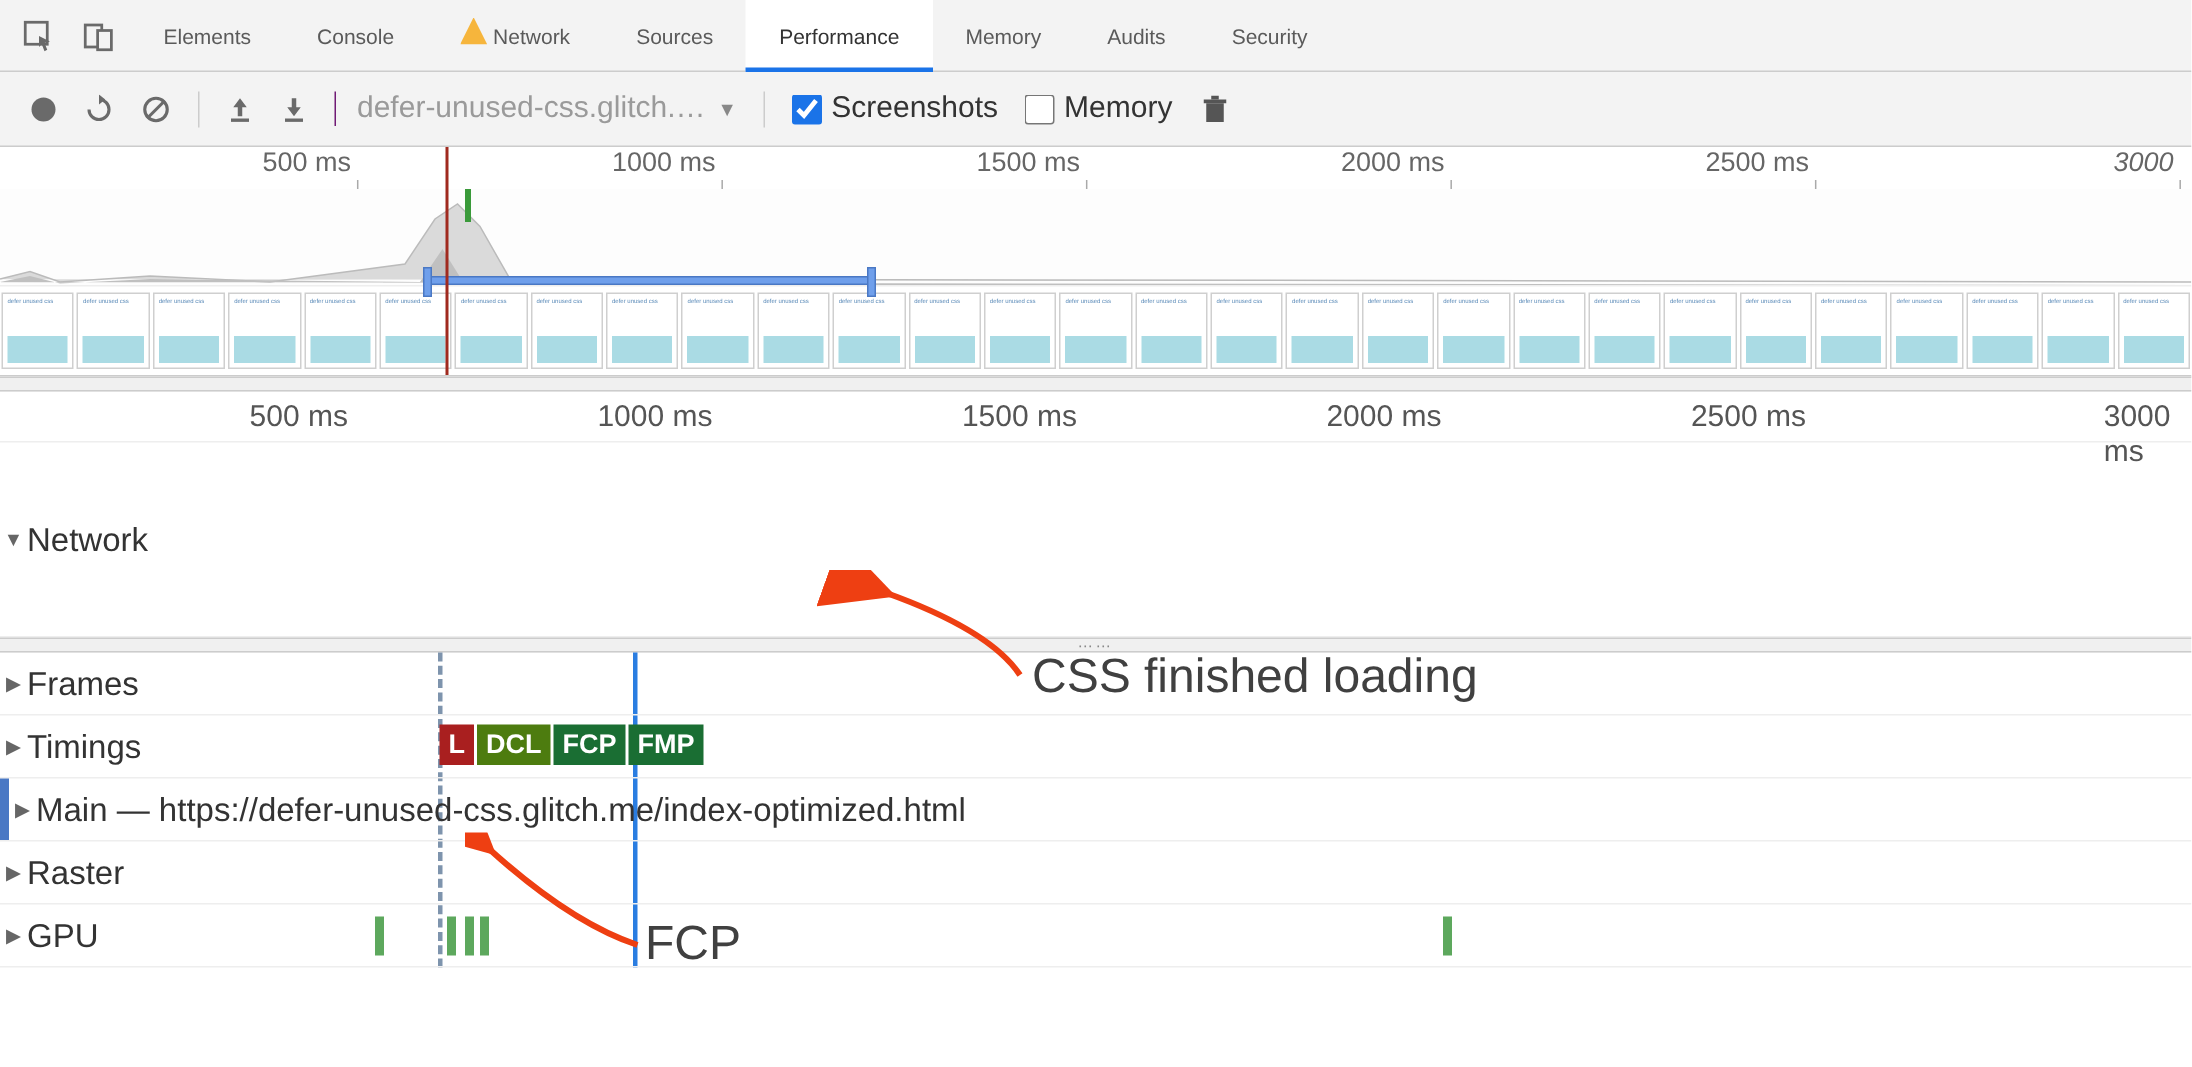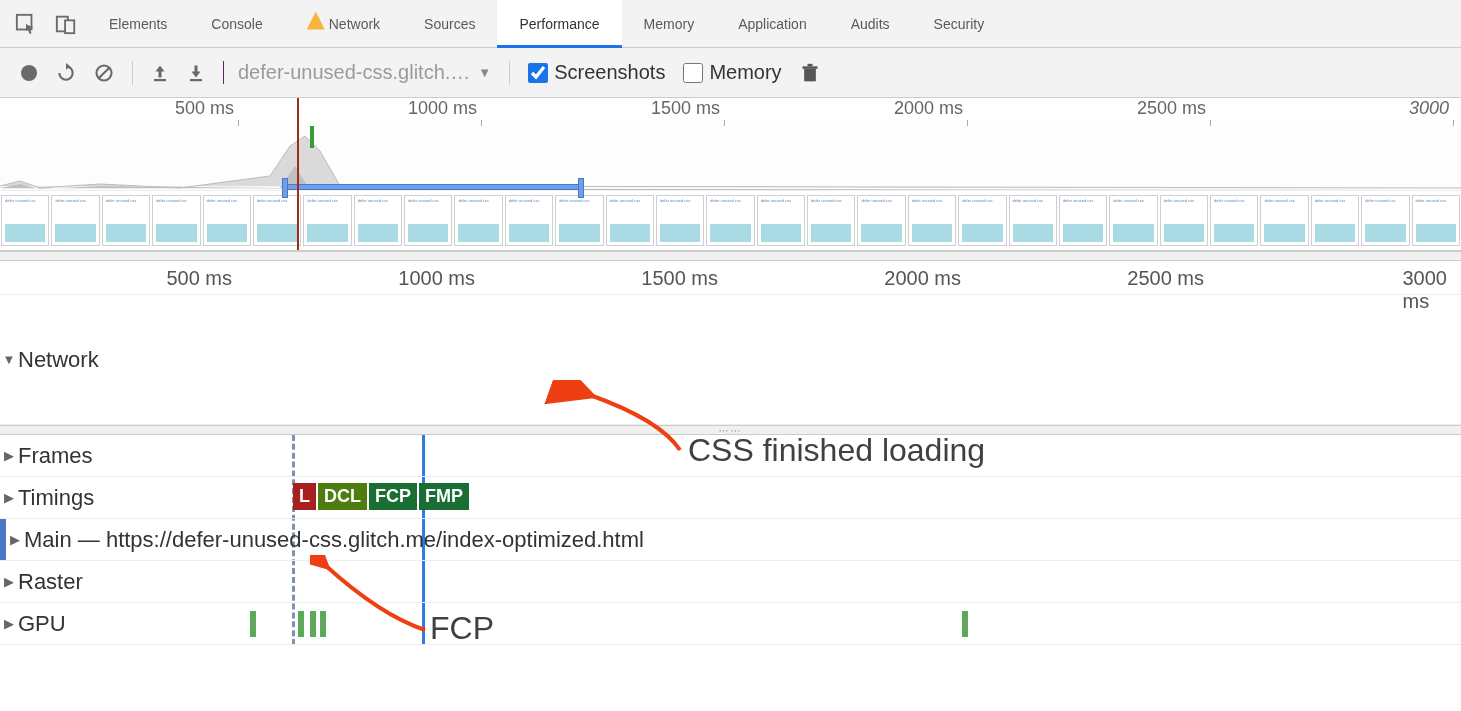--- a/index.html
+++ b/index.html
@@ -184,21 +184,20 @@
         <rect x="2" y="4" width="12" height="16" fill="none" stroke="#6a6a6a" stroke-width="2"></rect>
         <rect x="11" y="8" width="10" height="14" fill="#f3f3f3" stroke="#6a6a6a" stroke-width="2"></rect>
       </svg>
   </div>
   <div class="tab">Elements</div>
   <div class="tab">Console</div>
   <div class="tab"><span class="warn"></span><span>Network</span></div>
   <div class="tab">Sources</div>
   <div class="tab active">Performance</div>
   <div class="tab">Memory</div>
-  <div class="tab">Application</div>
   <div class="tab">Audits</div>
   <div class="tab">Security</div>
 </div>
 
 <div class="toolbar">
   <svg width="18" height="18">
       <circle cx="9" cy="9" r="8" fill="#6a6a6a"></circle>
     </svg>
   <svg width="20" height="20" viewBox="0 0 24 24">
       <path d="M12 4 A8 8 0 1 1 4 12" fill="none" stroke="#6a6a6a" stroke-width="2.5"></path>

